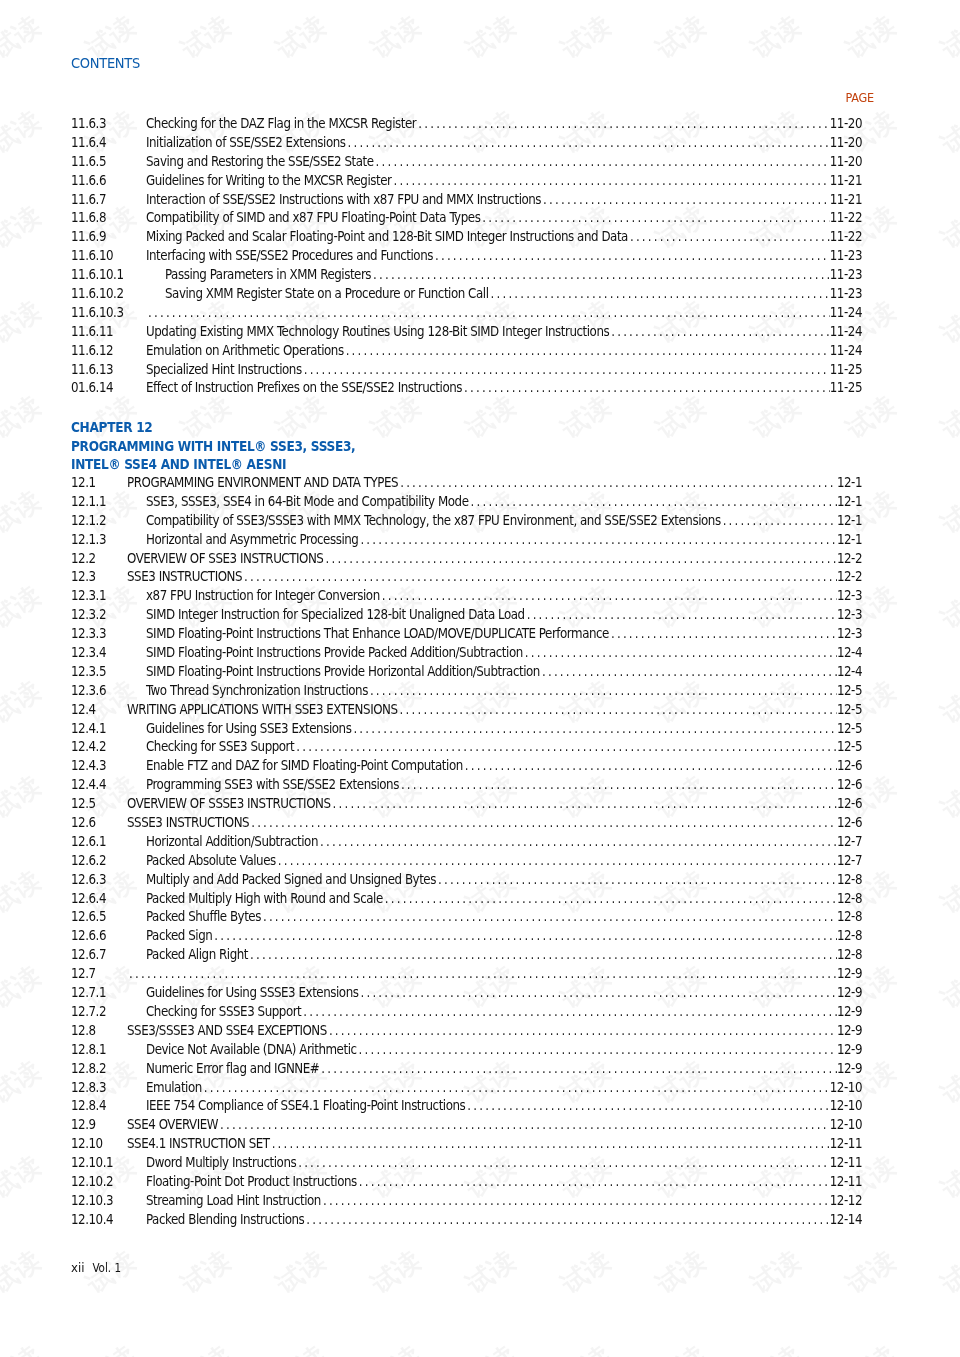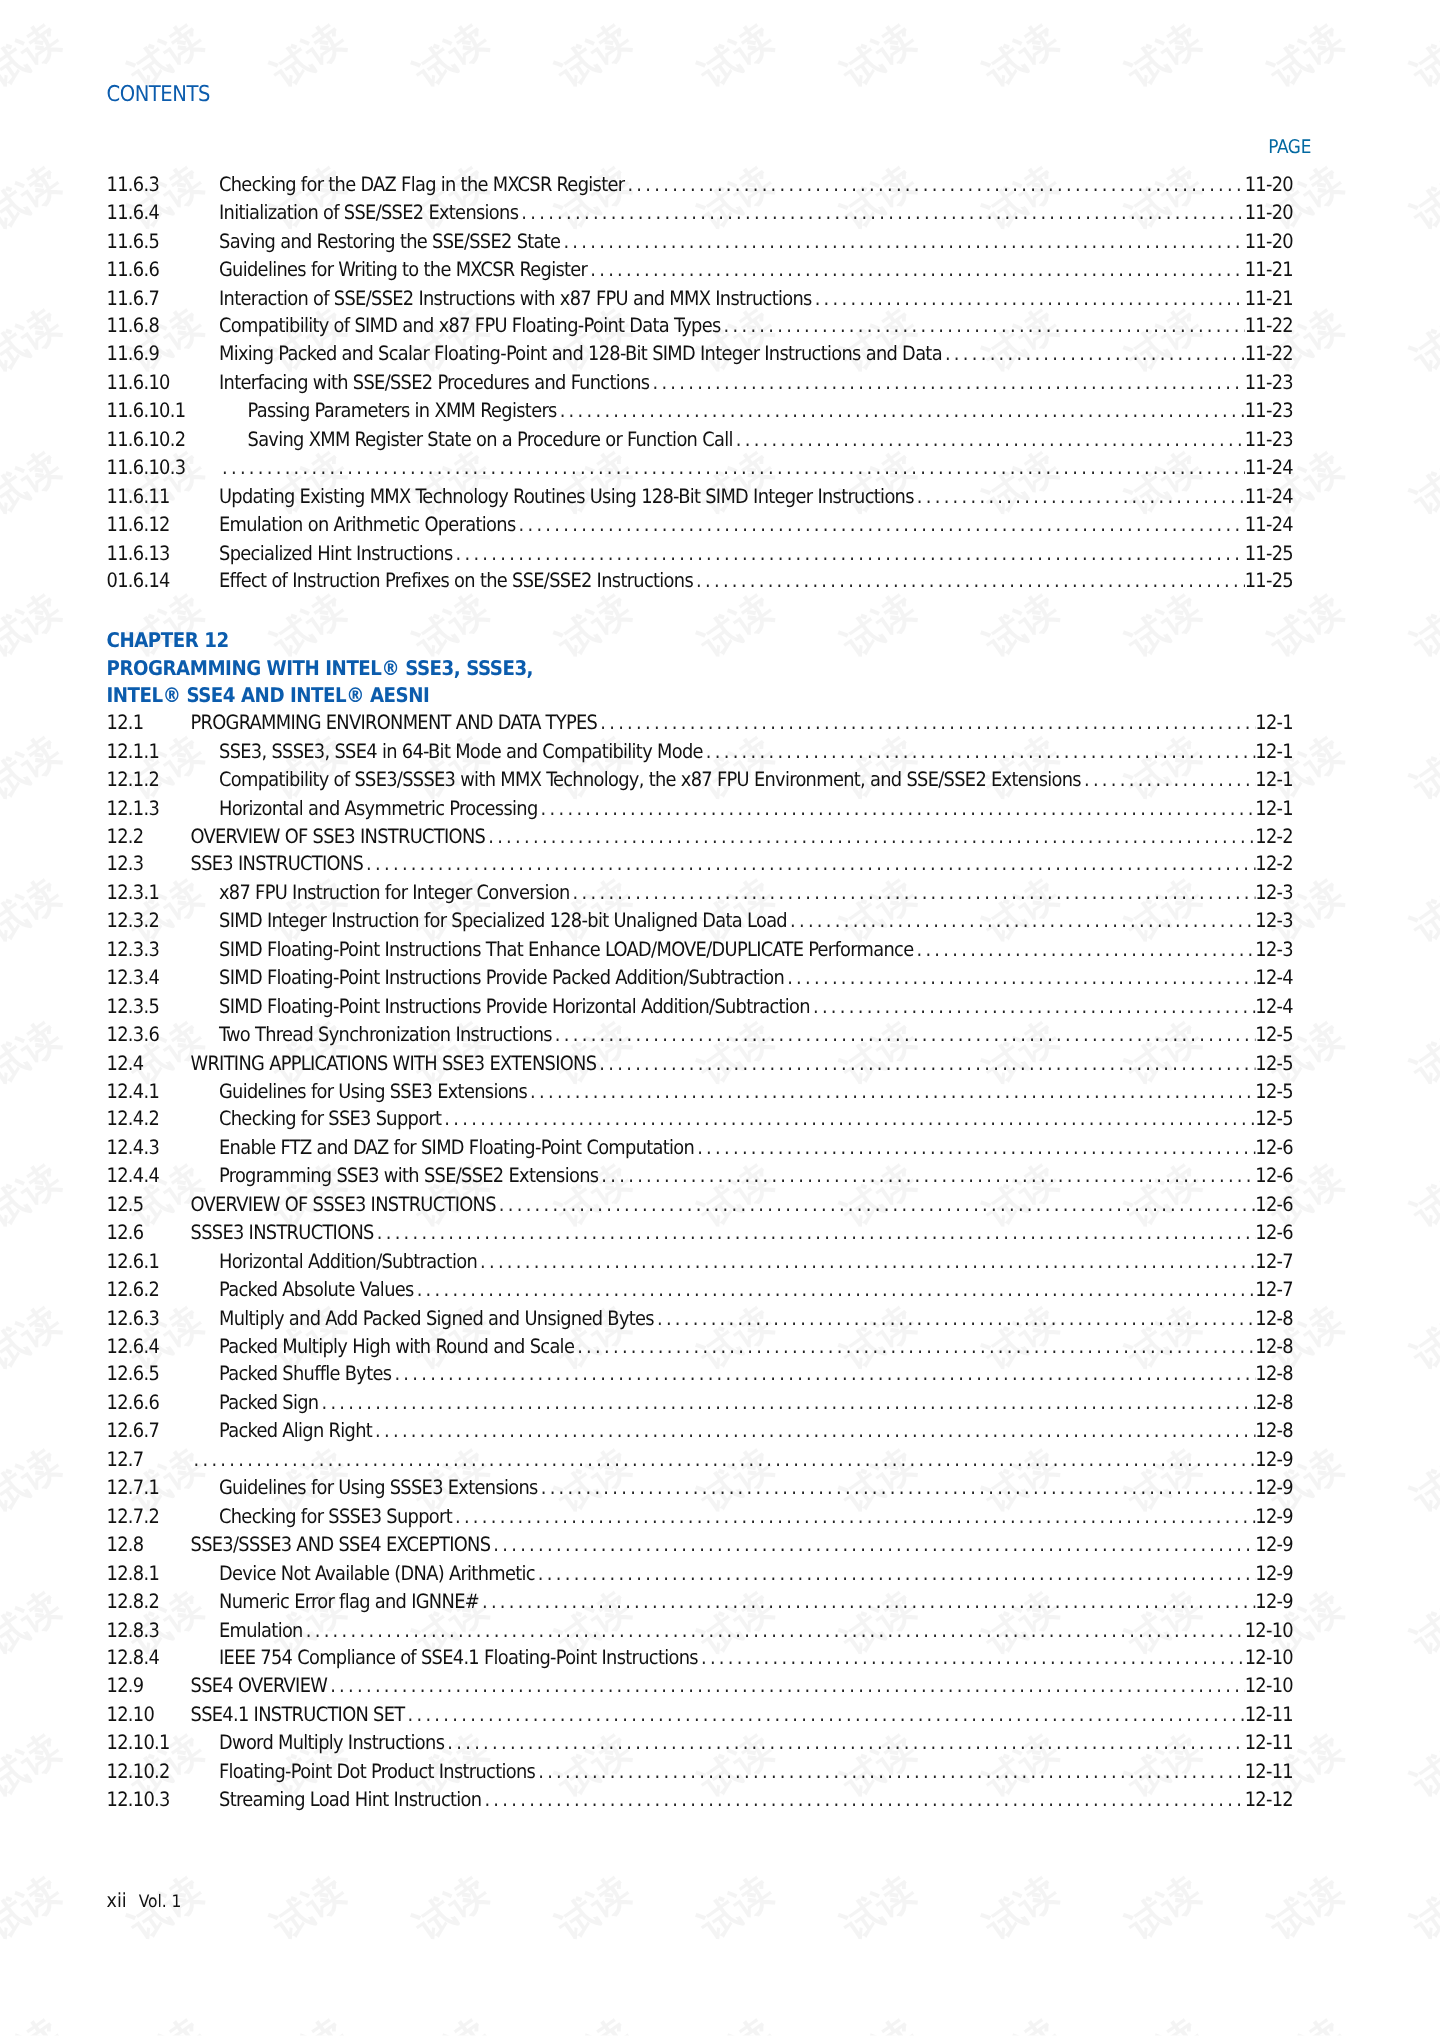--- a/index.html
+++ b/index.html
@@ -4,21 +4,21 @@
 <style>
   html, body { margin: 0; padding: 0; background: #ffffff; }
   body { width: 960px; height: 1357px; position: relative; overflow: hidden;
          font-family: "DejaVu Sans Condensed", "Liberation Sans Narrow", "Liberation Sans", sans-serif; color: #111; }
   .watermarks { position: absolute; inset: 0; pointer-events: none; z-index: 0; }
   .wm { position: absolute; font-family: "DejaVu Sans", sans-serif; font-size: 26px; color: rgba(0,0,0,0.045);
         transform: rotate(-35deg); white-space: nowrap; font-weight: bold; }
   .page { position: relative; z-index: 1; }
   .contents-title { position: absolute; left: 71px; top: 55px; font-size: 14.5px; color: #0b5cad;
                     letter-spacing: -0.3px; font-stretch: condensed; }
-  .page-col { position: absolute; right: 86px; top: 90px; font-size: 12.5px; color: #0369a1; letter-spacing: -0.2px; }
+  .page-col { position: absolute; right: 86px; top: 90px; font-size: 12.5px; color: #c2410c; letter-spacing: -0.2px; }
   .toc { position: absolute; left: 71px; width: 791px; }
   .row { position: relative; height: 18.9px; line-height: 18.9px; font-size: 13.2px; white-space: nowrap;
          display: flex; align-items: center; letter-spacing: -0.45px; }
   .num { width: 75px; flex: none; }
   .row.l1 .num { width: 56px; }
   .row.l3 .title { padding-left: 19px; }
   .title { flex: none; background: #fff0; }
   .dots { flex: 1 1 auto; overflow: hidden; color: #222; padding: 0 2px; letter-spacing: 2.2px; }
   .dots::before { content: "................................................................................................................................................................................................................"; }
   .pg { flex: none; text-align: right; }
@@ -527,18 +527,24 @@
         <span class="title">Floating-Point Dot Product Instructions</span>
         <span class="dots"></span>
         <span class="pg">12-11</span>
       </div>
       <div class="row l2">
         <span class="num">12.10.3</span>
         <span class="title">Streaming Load Hint Instruction</span>
         <span class="dots"></span>
         <span class="pg">12-12</span>
       </div>
+      <div class="row l2">
+        <span class="num">12.10.4</span>
+        <span class="title">Packed Blending Instructions</span>
+        <span class="dots"></span>
+        <span class="pg">12-14</span>
+      </div>
     </div>
 
   <div class="footer">
     <span>xii</span><span class="vol">Vol. 1</span>
   </div>
 </div>
 
 </body></html>

